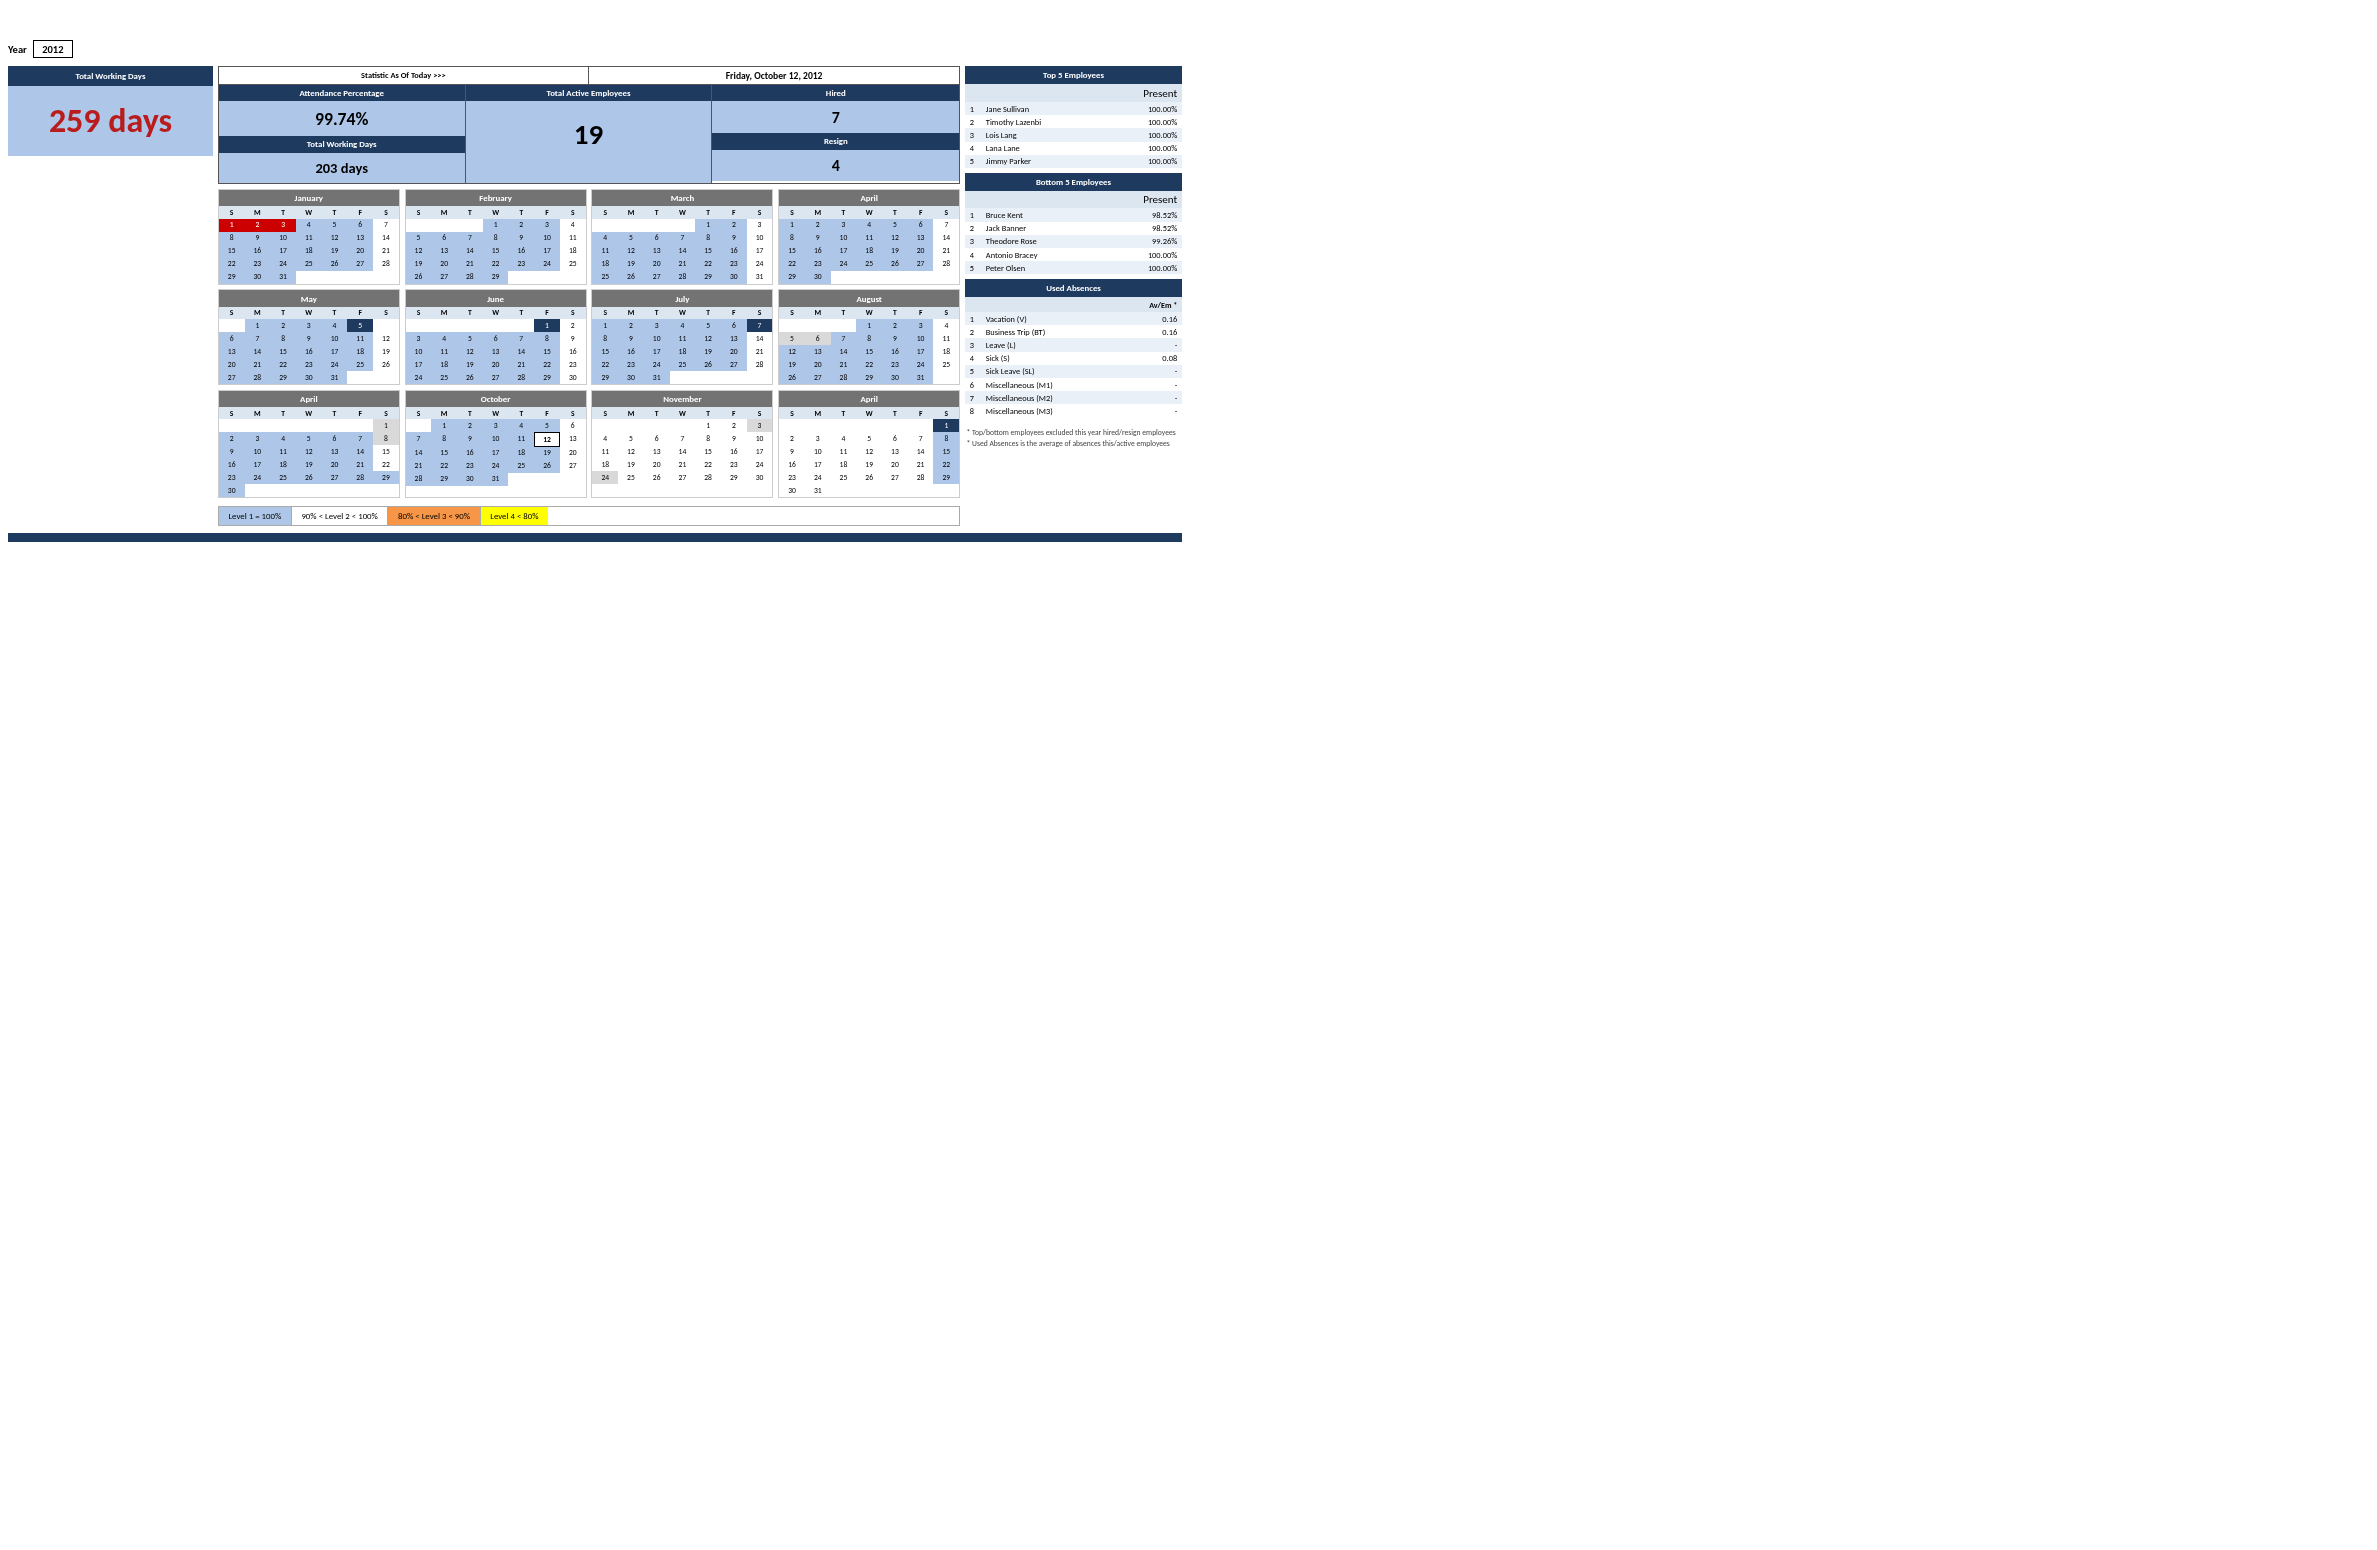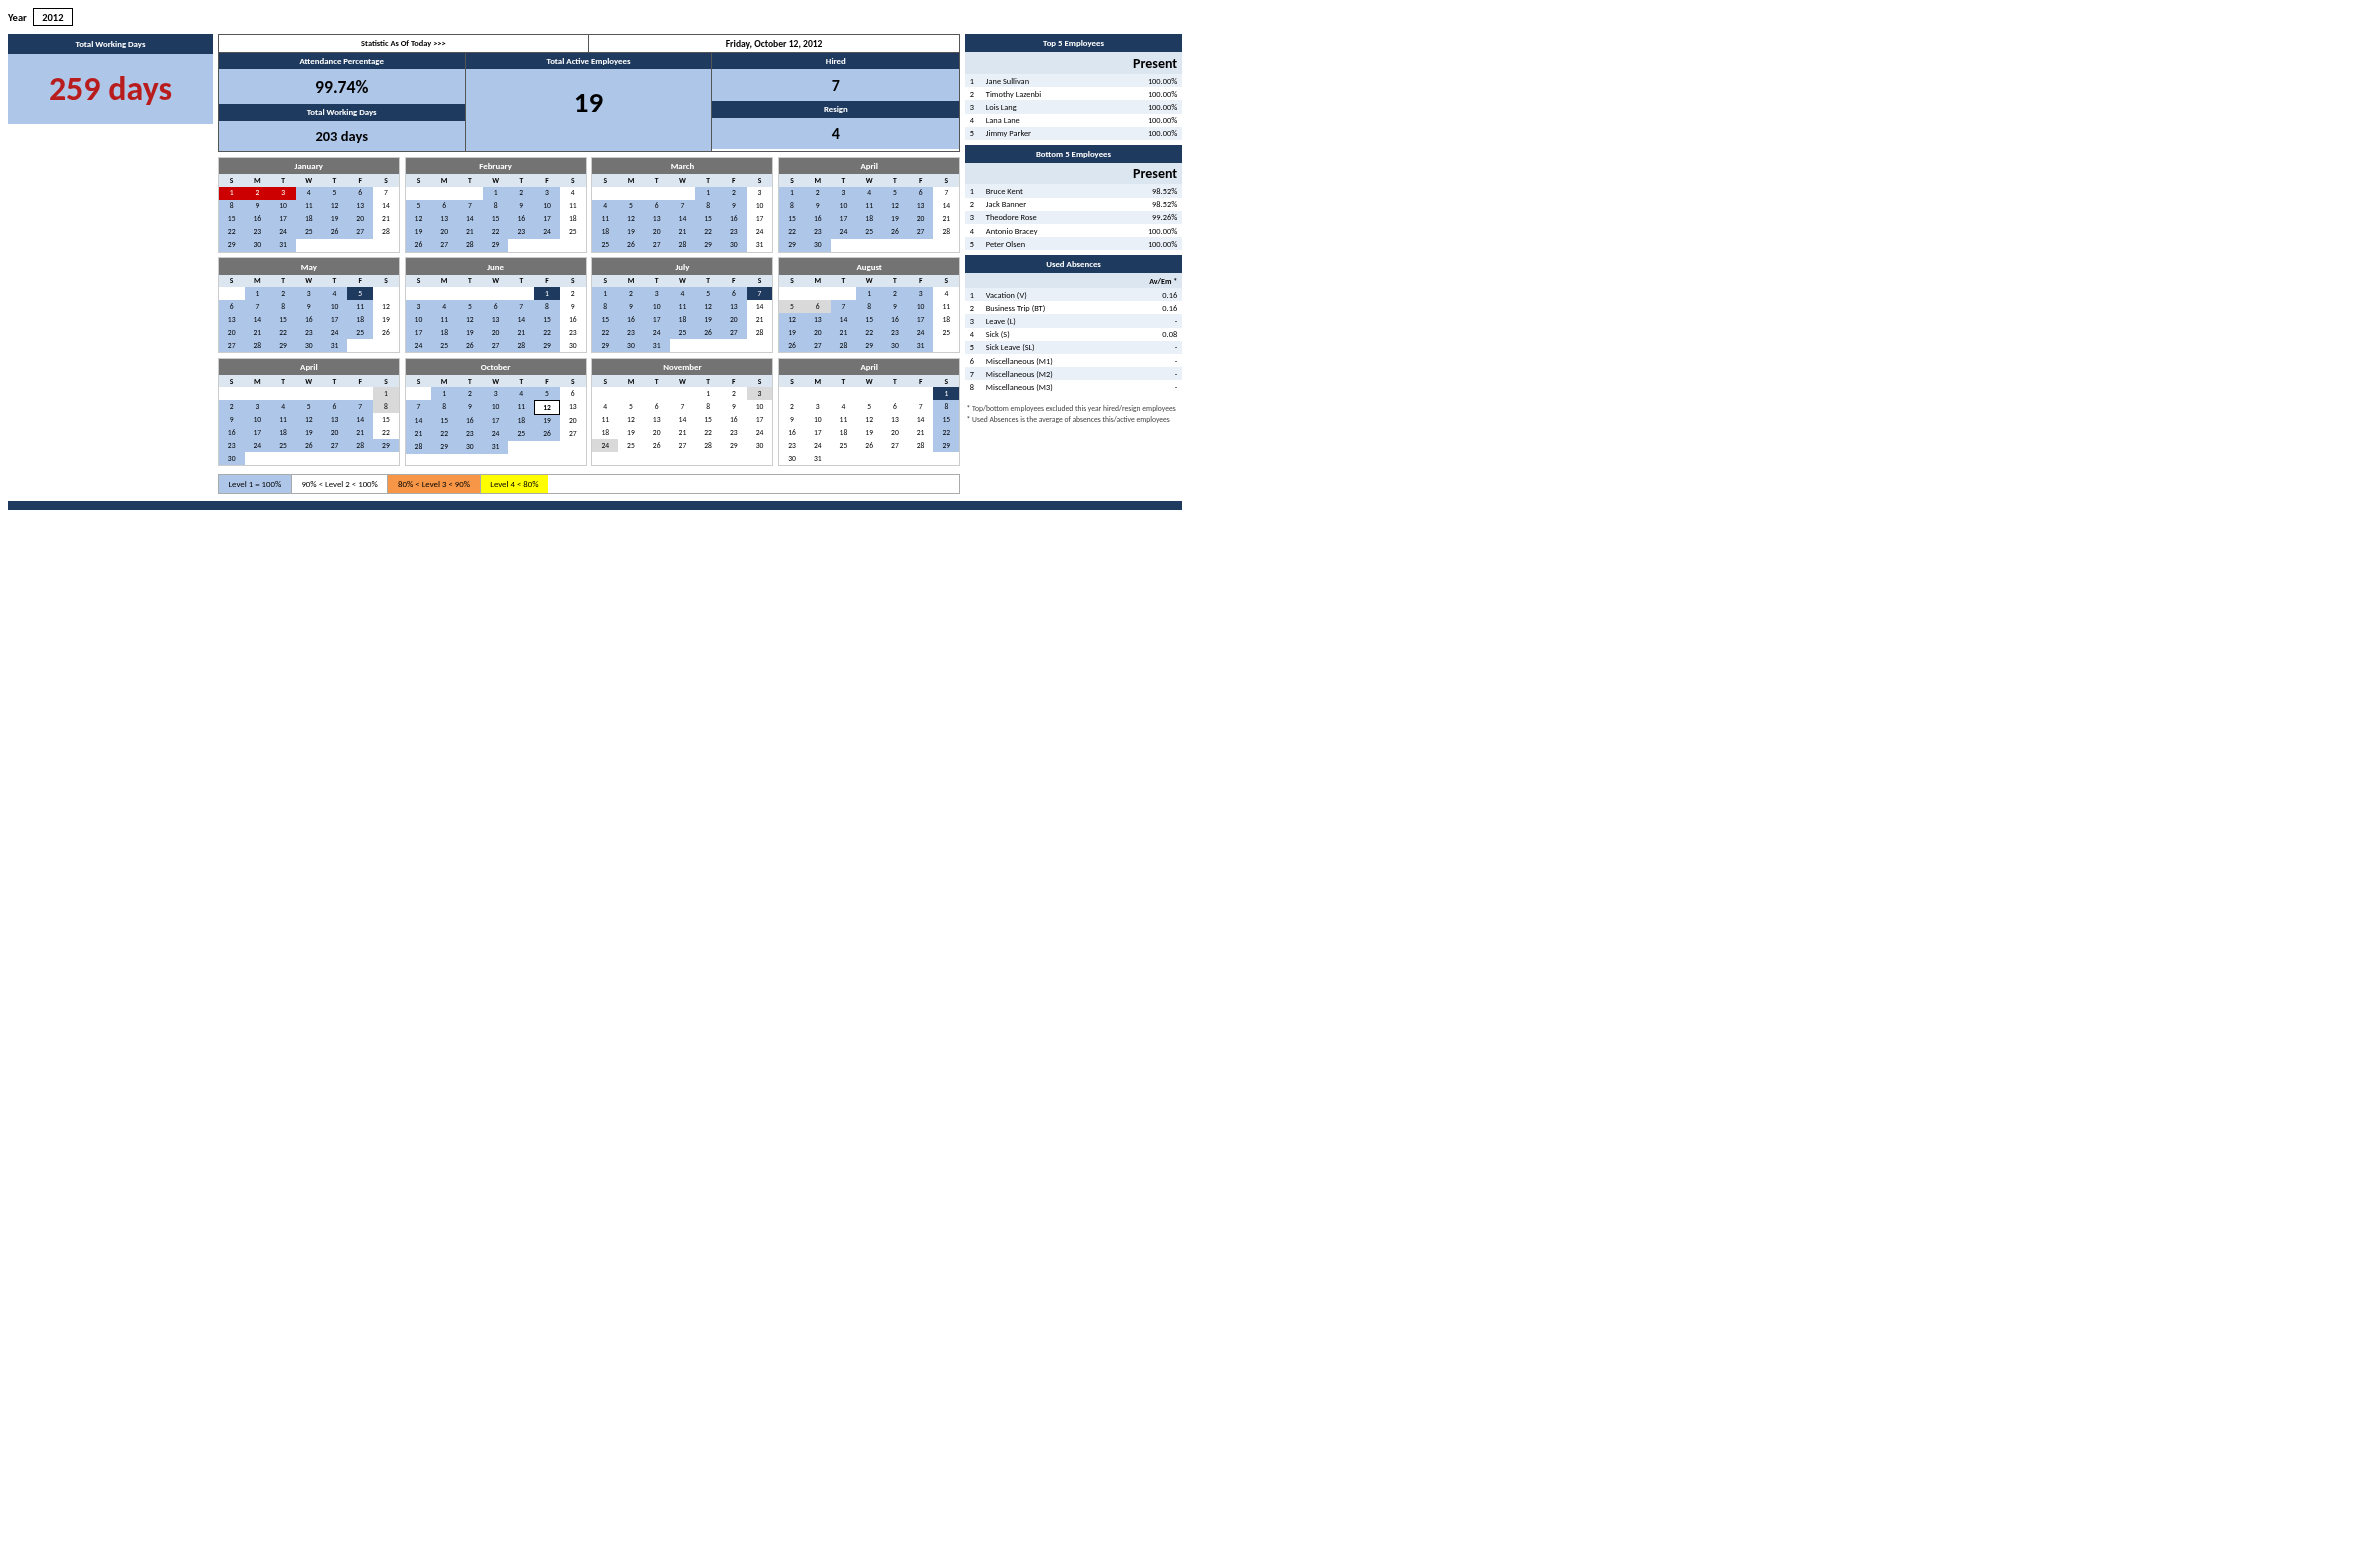--- a/index.html
+++ b/index.html
@@ -10,20 +10,21 @@
       padding: 8px;
       width: 1190px;
     }
 
     
     .year-row {
       display: flex;
       align-items: center;
       gap: 6.4px;
       margin-bottom: 8px;
+      margin-top: 32px;
     }
     .year-label {
       font-size: 10.5px;
       font-weight: bold;
     }
     .year-box {
       border: 0.8px solid #000;
       padding: 1.6px 8px;
       font-size: 10.5px;
       font-weight: bold;
@@ -117,22 +118,22 @@
       text-align: center;
       padding: 4px;
       font-size: 8.8px;
       font-weight: bold;
     }
     .rp-subheader {
       display: grid;
       grid-template-columns: 16px 1fr auto;
       background: #dce6f1;
       padding: 2.4px 4.8px;
-      font-size: 14px;
-      font-weight: bold;
+      font-size: 11px;
+      font-weight: normal;
     }
     .rp-subheader .col-right {
       text-align: right;
     }
     .rp-row {
       display: grid;
       grid-template-columns: 16px 1fr auto;
       padding: 1.6px 4.8px;
       font-size: 8.4px;
       align-items: center;

